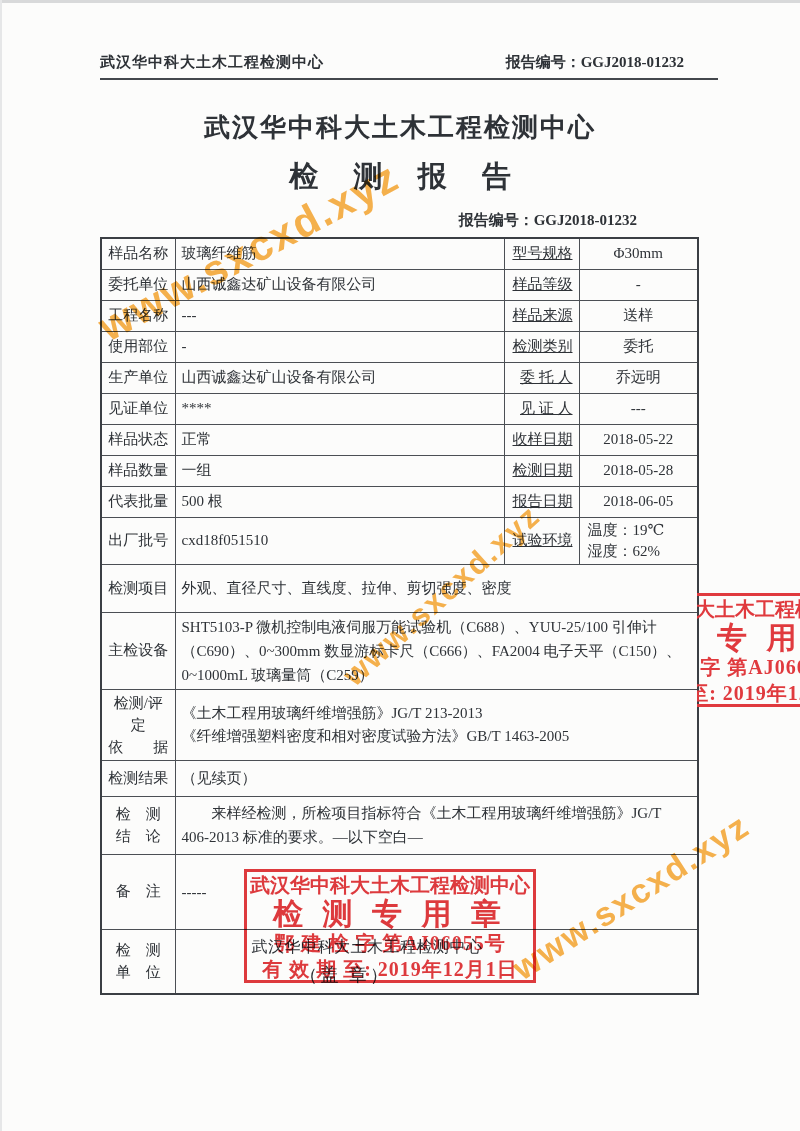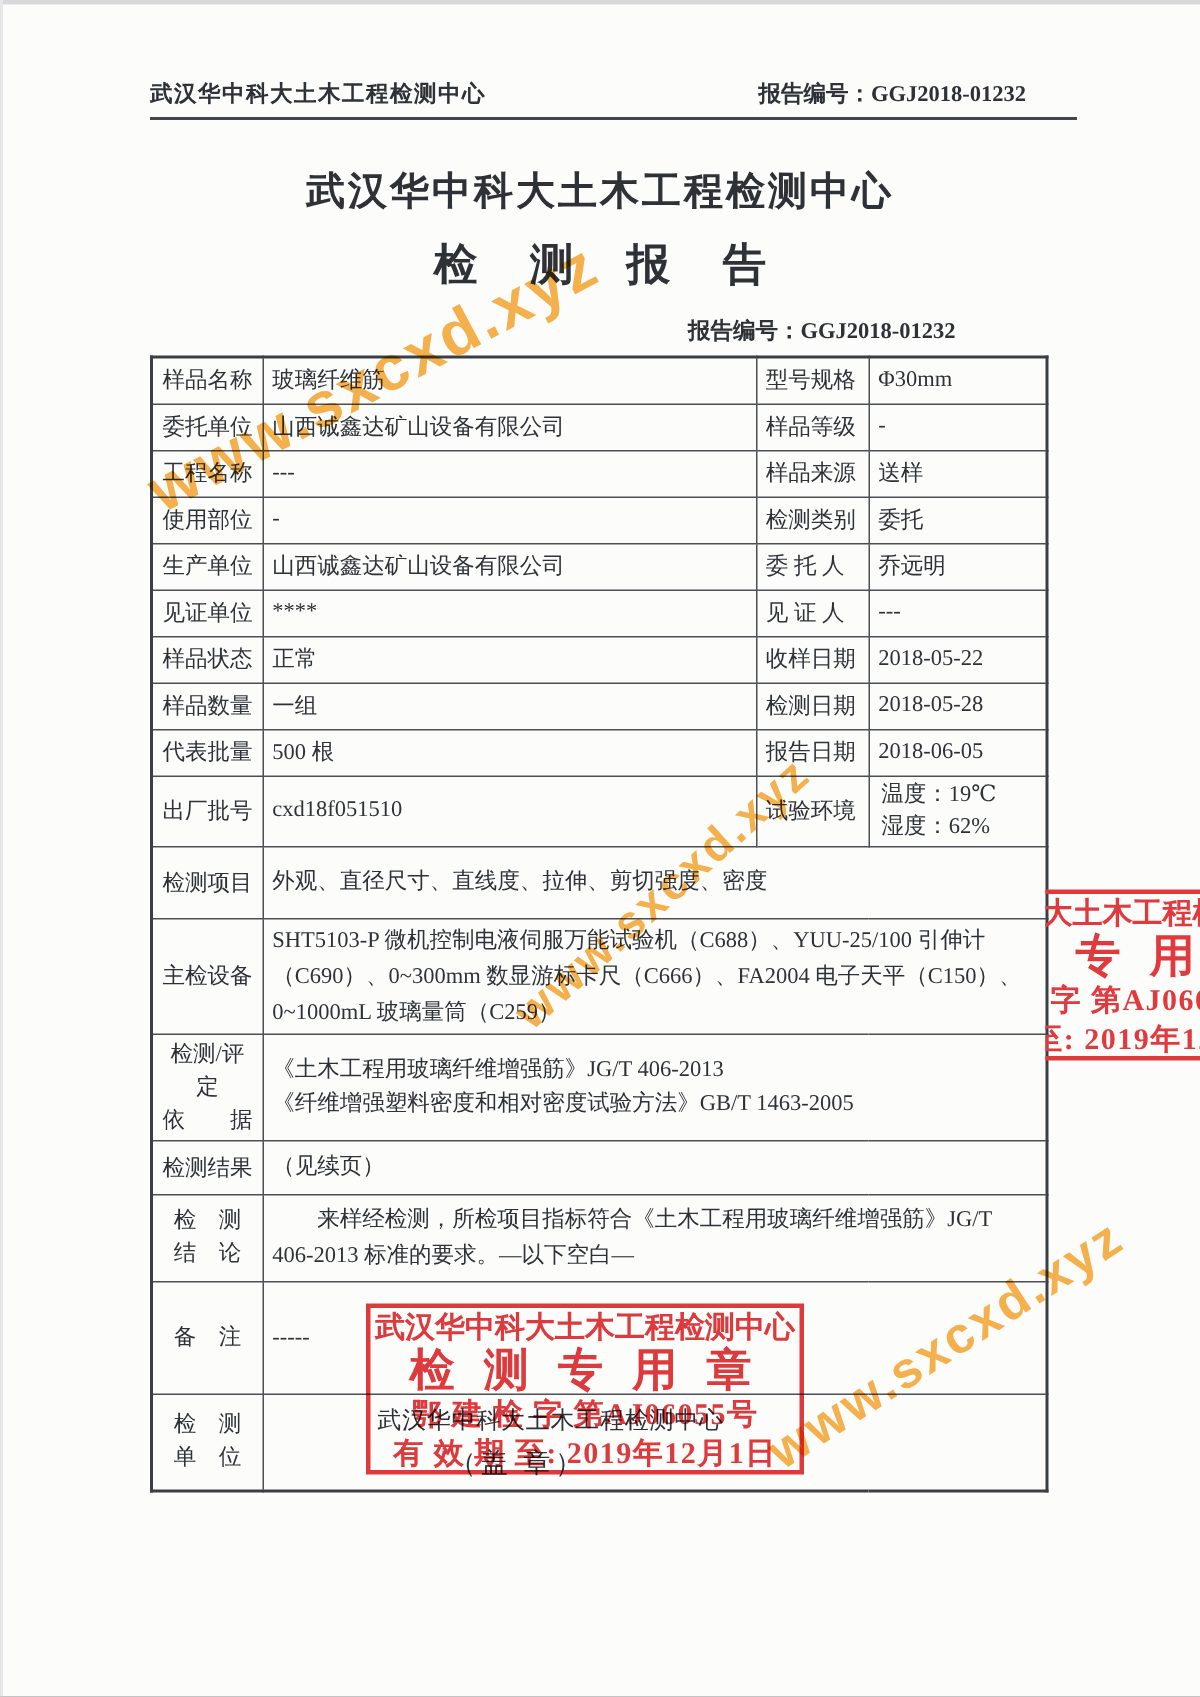--- a/index.html
+++ b/index.html
@@ -36,22 +36,22 @@
   }
   table.report td{
     border:1.4px solid var(--line,#4b4f54);
     vertical-align:middle;padding:2px 6px;box-sizing:border-box;
     overflow:hidden;
   }
   table.report{border:2px solid #3b3f44;}
   col.c1{width:74px;}col.c2{width:329px;}col.c3{width:75px;}col.c4{width:119px;}
   td.lab{text-align:center;padding:2px 2px;font-family:Liberation Serif, serif;}
   td.val{text-align:left;padding-left:11px;}
-  td.lab2{text-align:left;padding:2px 2px;}
-  td.val2{text-align:left;}
+  td.lab2{text-align:right;padding:2px 2px;text-decoration:underline;}
+  td.val2{text-align:center;}
   td.val2.envcell{text-align:left;padding-left:8px;line-height:21px;}
   .lab-lines div{line-height:22px;}
   td.wide{ text-align:left;padding-left:10px;line-height:24px;}
   .indent1{ text-indent:2em;}
   .basis div{line-height:23px;}
 
   
   .unit-cell{position:relative;padding:0;}
   .unit-text{position:absolute;left:76px;top:7px;font-size:16px;letter-spacing:.5px;}
   .seal-note{position:absolute;left:124px;top:33px;font-size:18px;letter-spacing:3px;}
@@ -182,21 +182,21 @@
     <tr style="height:72px;">
       <td class="lab">主检设备</td>
       <td class="wide" colspan="3">SHT5103-P 微机控制电液伺服万能试验机（C688）、YUU-25/100 引伸计（C690）、0~300mm 数显游标卡尺（C666）、FA2004 电子天平（C150）、0~1000mL 玻璃量筒（C259）</td>
     </tr>
     <tr style="height:46px;">
       <td class="lab lab-lines">
         <div>检测/评定</div>
         <div>依　　据</div>
       </td>
       <td class="wide basis" colspan="3">
-        <div>《土木工程用玻璃纤维增强筋》JG/T 406-2013</div>
+        <div>《土木工程用玻璃纤维增强筋》JG/T 213-2013</div>
         <div>《纤维增强塑料密度和相对密度试验方法》GB/T 1463-2005</div>
       </td>
     </tr>
     <tr style="height:36px;">
       <td class="lab">检测结果</td>
       <td class="wide" colspan="3">（见续页）</td>
     </tr>
     <tr style="height:58px;">
       <td class="lab lab-lines">
         <div>检　测</div>

